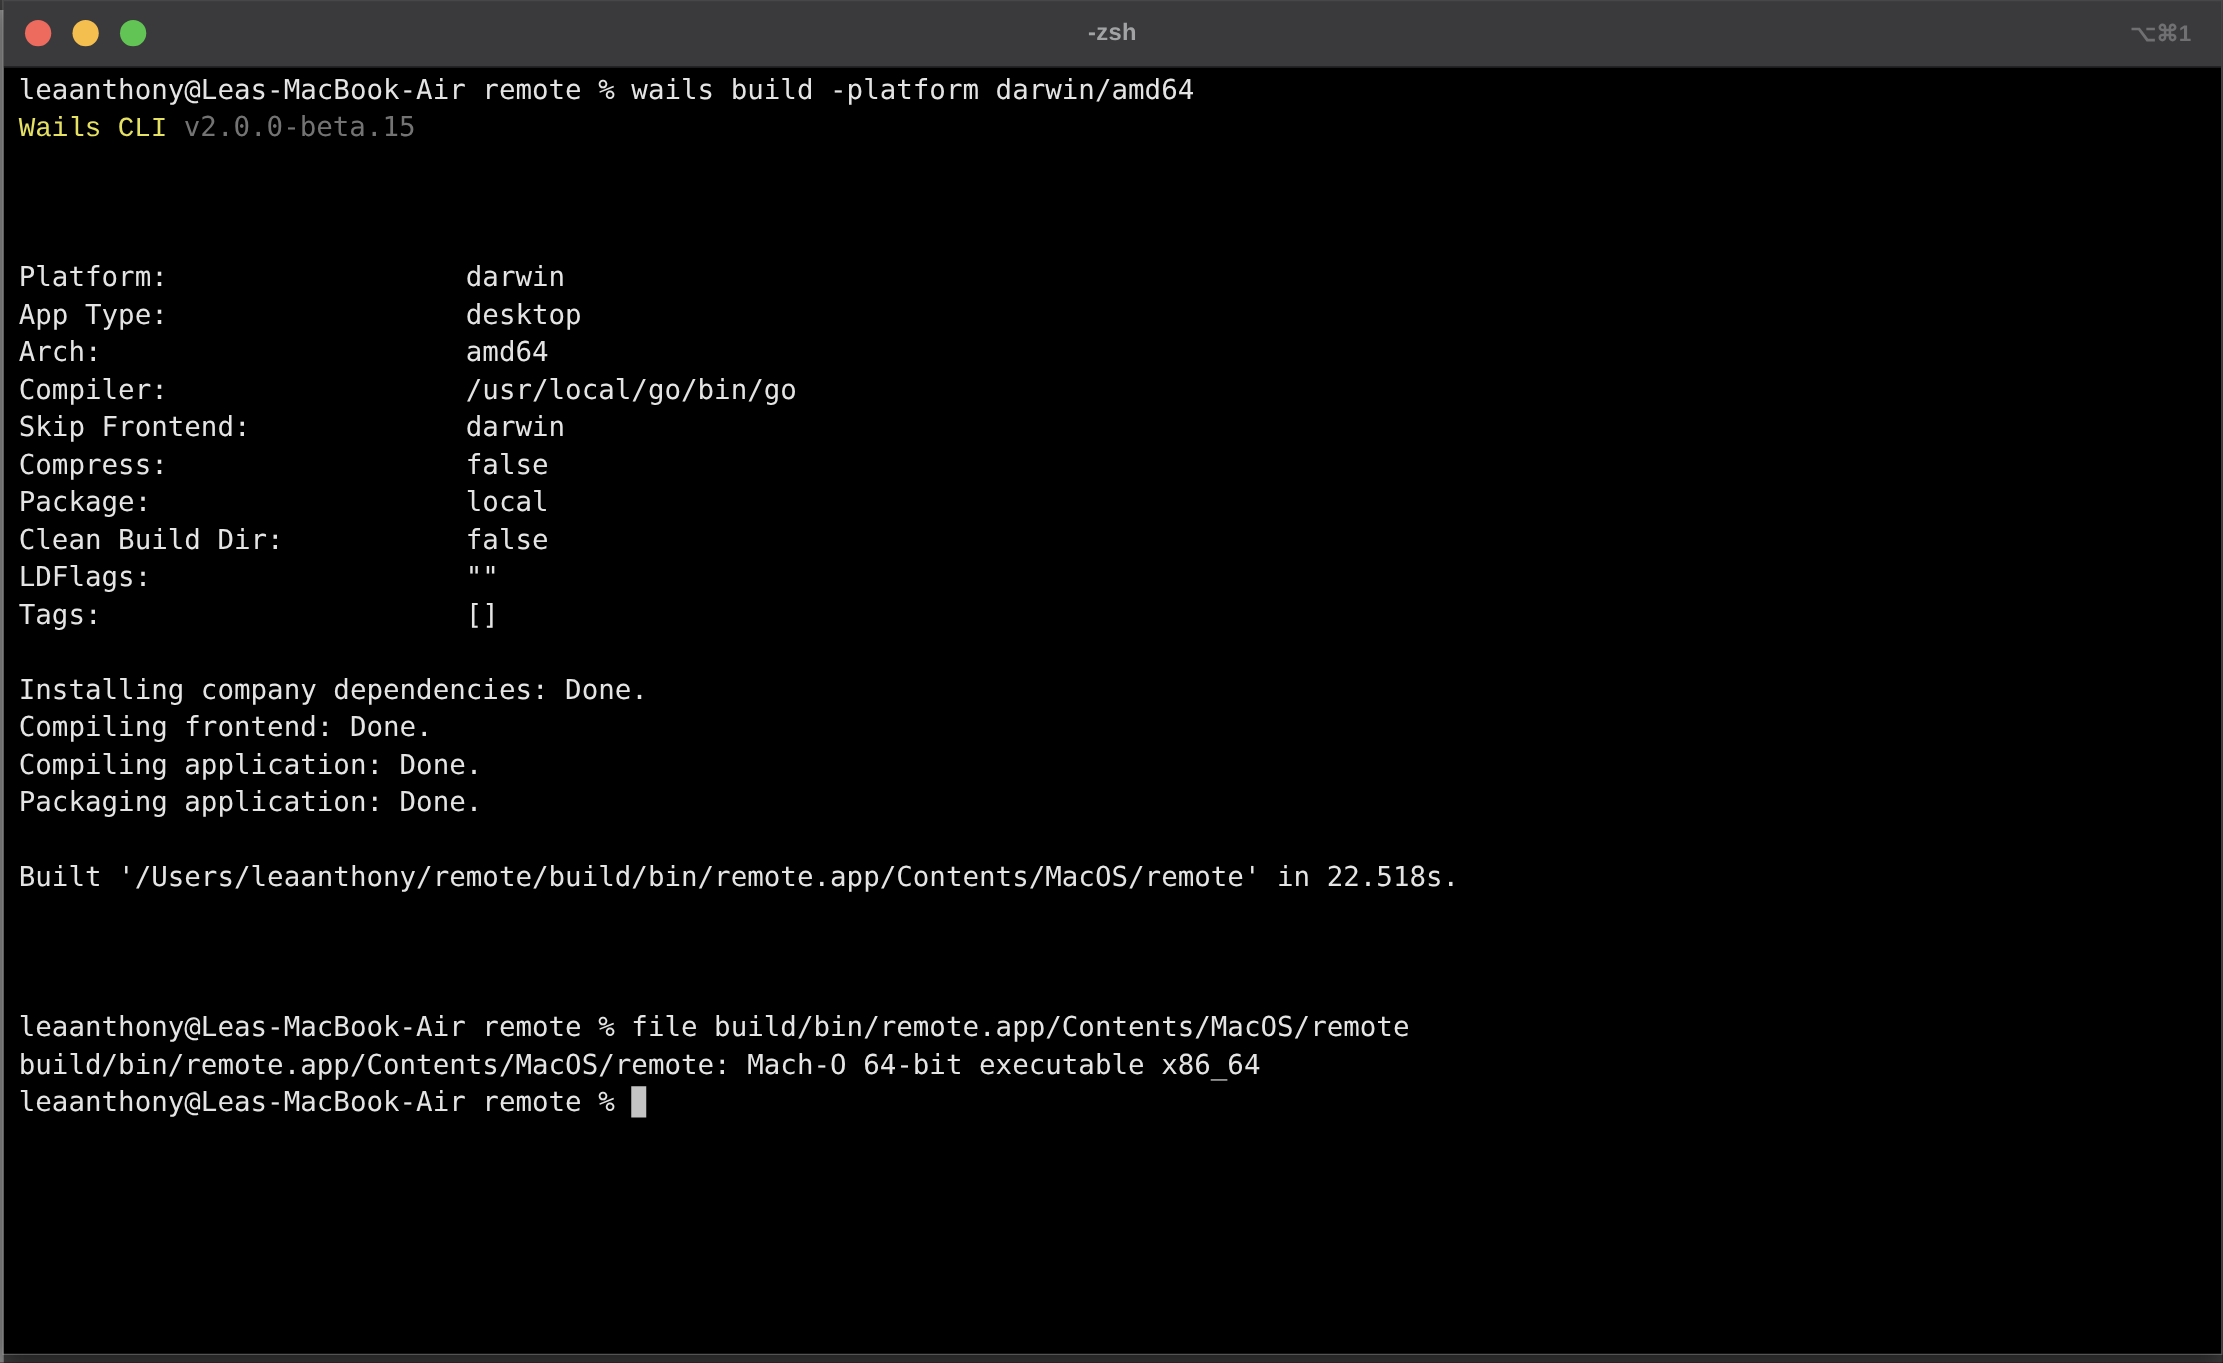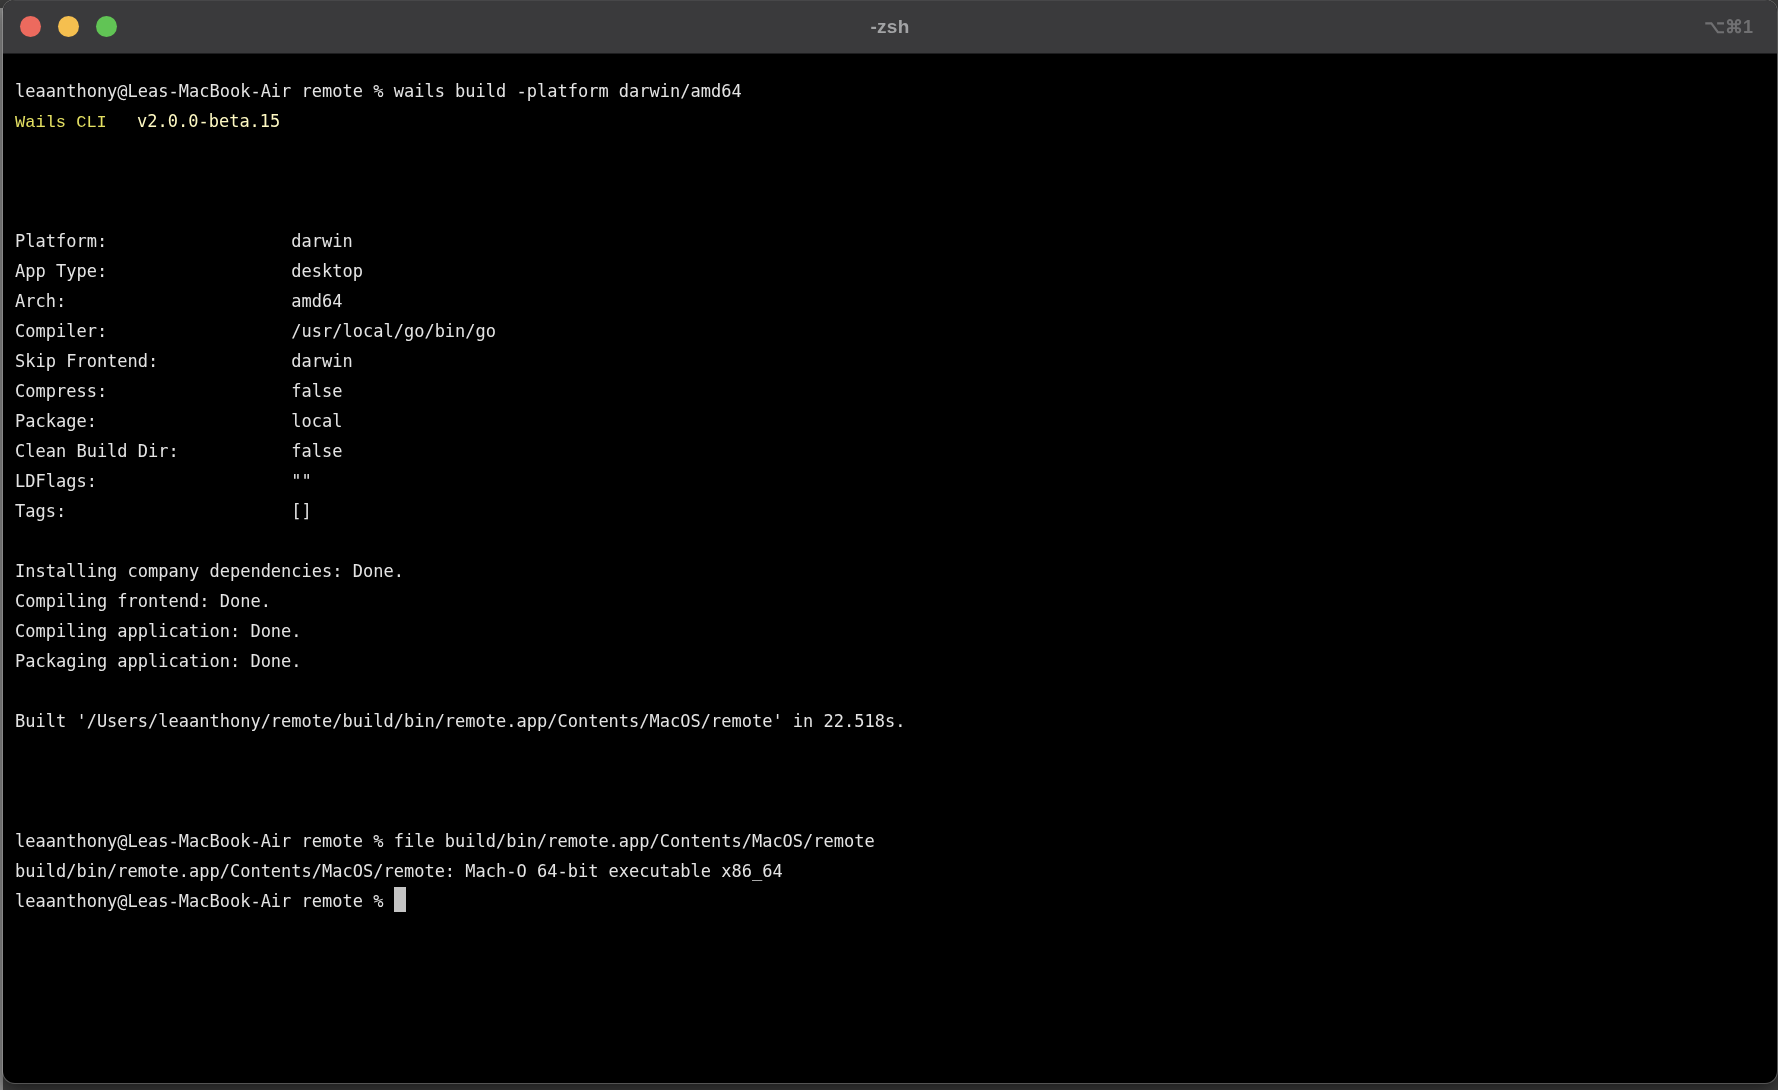--- a/index.html
+++ b/index.html
@@ -14,21 +14,21 @@
   .desk-edge-left {
     position: absolute;
     left: 0; top: 8px; bottom: 0;
     width: 3px;
     background: #8e8e8e;
   }
   .window {
     position: absolute;
     top: 0; left: 3px; right: 1px; bottom: 7px;
     background: #000000;
-    border-radius: 12px;
+    border-radius: 0;
     overflow: hidden;
     box-shadow: 0 0 0 1px rgba(255,255,255,0.22), 0 6px 18px rgba(0,0,0,0.55);
   }
   .titlebar {
     position: relative;
     height: 53px;
     background: #3a3a3c;
     border-bottom: 1px solid #1d1d1f;
     box-shadow: inset 0 1px 0 rgba(255,255,255,0.07);
     display: flex;
@@ -59,32 +59,32 @@
   }
   .shortcut {
     position: absolute;
     right: 24px;
     font-family: "Liberation Sans", sans-serif;
     font-weight: bold;
     font-size: 18px;
     color: #707072;
   }
   .screen {
-    padding: 22px 0 0 12px;
-    font-size: 17px;
+    padding: 4px 0 0 12px;
+    font-size: 22px;
     line-height: 30px;
     color: #e4e4e4;
   }
   .line {
     height: 30px;
     white-space: pre;
   }
   .fg     { color: #e4e4e4; }
   .yellow { color: #e5e163; font-family: Liberation Mono, monospace; }
-  .red    { color: #fef9c3; margin-left: 20px; }
+  .red    { color: #737373; }
   .cursor {
     display: inline-block;
     width: 12.3px;
     height: 25px;
     background: #c4c4c4;
     vertical-align: -5px;
   }
 </style>
 </head>
 <body>

